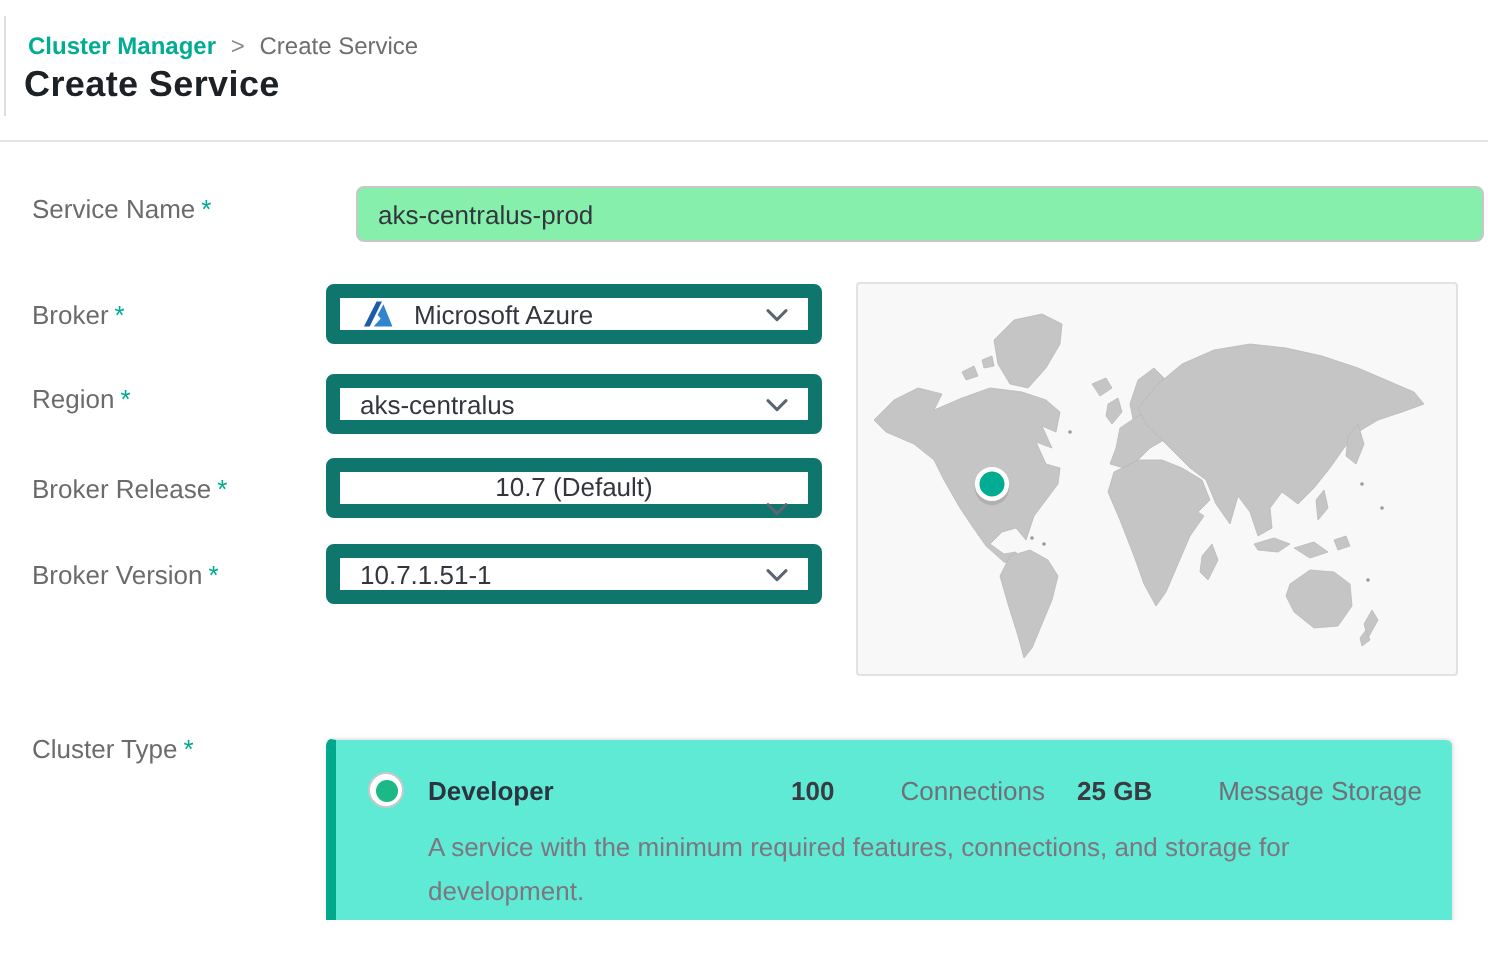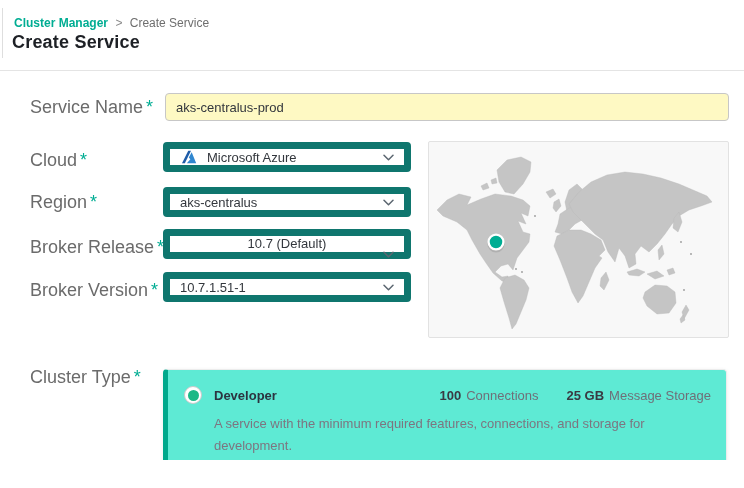--- a/index.html
+++ b/index.html
@@ -6,32 +6,32 @@
   .canvas{
     position:relative;width:744px;height:460px;background:#ffffff;
     font-family:"Liberation Sans", sans-serif;overflow:hidden;
   }
   .edge-line{position:absolute;left:2px;top:8px;width:1px;height:50px;background:#dedede;}
   .breadcrumb{position:absolute;left:14px;top:16px;font-size:12px;color:#6e6e6e;}
   .breadcrumb a{color:#00ad93;font-weight:700;text-decoration:none;cursor:pointer;}
   .breadcrumb .sep{margin:0 4px;color:#8a8a8a;}
   .page-title{position:absolute;left:12px;top:32px;margin:0;font-size:18px;font-weight:700;color:#1d2025;letter-spacing:.2px;}
   .divider{position:absolute;left:0;top:70px;width:744px;height:1px;background:#e4e4e4;}
-  .lbl{position:absolute;left:30px;font-size:18px;color:#6b6b6b;white-space:nowrap;}
+  .lbl{position:absolute;left:16px;font-size:13px;color:#6b6b6b;white-space:nowrap;}
   .req{color:#00ad93;margin-left:3px;}
   .lbl-service-name{top:97px;}
   .lbl-cloud{top:150px;}
   .lbl-region{top:192px;}
   .lbl-broker-release{top:237px;}
   .lbl-broker-version{top:280px;}
   .lbl-service-type{top:367px;}
   .text-input{
-    position:absolute;left:165px;top:93px;width:564px;height:28px;box-sizing:border-box;
+    position:absolute;left:178px;top:93px;width:564px;height:28px;box-sizing:border-box;
     border:1px solid #c7c7c7;border-radius:4px;padding:0 10px;font-size:13px;color:#33373d;
-    font-family:inherit;outline:none;background:#fef9c3;
+    font-family:inherit;outline:none;background:#86efac;
   }
   .select{
     position:absolute;left:163px;width:248px;height:30px;box-sizing:border-box;
     border:7px solid #0f766e;border-radius:4px;background:#fff;display:flex;align-items:center;
     padding:0 10px;font-size:13px;color:#33373d;cursor:pointer;
   }
   .select .chev{margin-left:auto;display:flex;align-items:center;}
   .sel-cloud{top:142px;}
   .sel-region{top:187px;align-items:center;}
   .sel-broker-release{top:229px;flex-direction:column;}
@@ -51,22 +51,22 @@
   }
   .card-row1{display:flex;align-items:center;padding:16px 15px 0 16px;}
   .radio-outer{
     width:18px;height:18px;box-sizing:border-box;border:1px solid #c9c9c9;border-radius:50%;
     background:#fff;display:flex;align-items:center;justify-content:center;flex:0 0 auto;cursor:pointer;
   }
   .radio-inner{width:11px;height:11px;border-radius:50%;background:#1cb886;}
   .opt-title{margin-left:12px;font-size:13px;font-weight:700;color:#2b3440;}
   .stats{margin-left:auto;display:flex;align-items:baseline;font-size:13px;color:#6f6f78;}
   .stat-val{font-weight:700;color:#393a42;margin-right:5px;}
-  .stat-group{display:flex;align-items:flex-start;}
-  .stat-group + .stat-group{margin-left:28px;}
+  .stat-group{display:flex;align-items:flex-start;gap:28px;}
+  .stat-group + .stat-group{margin-left:16px;}
   .desc{margin:9px 15px 0 46px;width:462px;font-size:13px;line-height:22px;color:#7d7580;}
 </style>
 </head>
 <body>
 
 <div class="canvas">
 
   <div class="edge-line"></div>
 
   <nav class="breadcrumb">
@@ -78,21 +78,21 @@
   <h1 class="page-title">Create Service</h1>
 
   <div class="divider"></div>
 
   <div class="lbl lbl-service-name">
     <span>Service Name</span><span class="req">*</span>
   </div>
   <input class="text-input" type="text" value="aks-centralus-prod" style="">
 
   <div class="lbl lbl-cloud">
-    <span>Cloud</span><span class="req">*</span>
+    <span>Broker</span><span class="req">*</span>
   </div>
   <div class="select sel-cloud">
     <svg class="azure-icon" viewBox="0 0 20 20">
       <polygon points="9.2,3 12.2,3 5.4,17 2.2,17" fill="#1e5ca8"></polygon>
       <polygon points="13,4.6 18,17 7.6,17 11.5,12.5 9.8,10.6" fill="#2f86cf"></polygon>
     </svg>
     <span>Microsoft Azure</span>
     <span class="chev">
       <svg width="11" height="7" viewBox="0 0 11 7">
           <path d="M1,1.3 L5.5,5.8 L10,1.3" fill="none" stroke="#5b6670" stroke-width="1.5" stroke-linecap="round" stroke-linejoin="round"></path>

